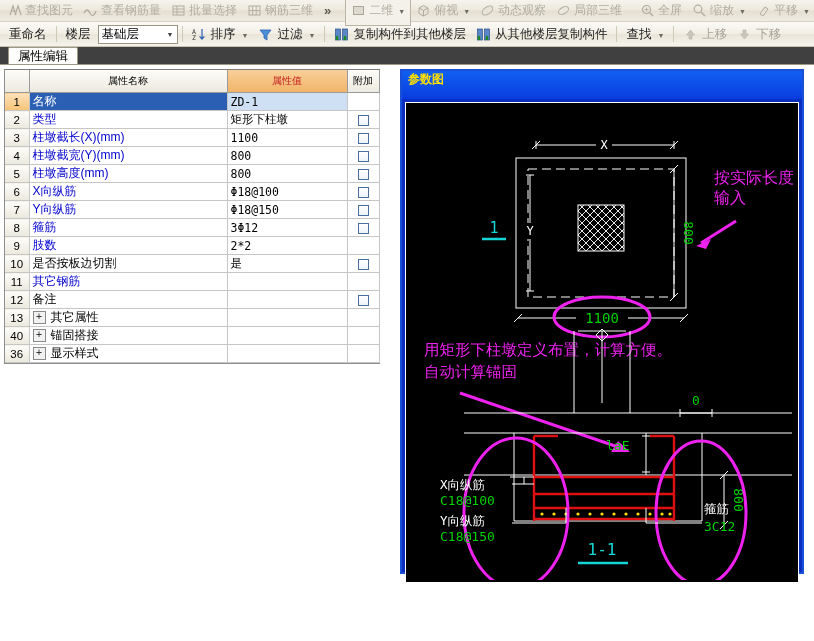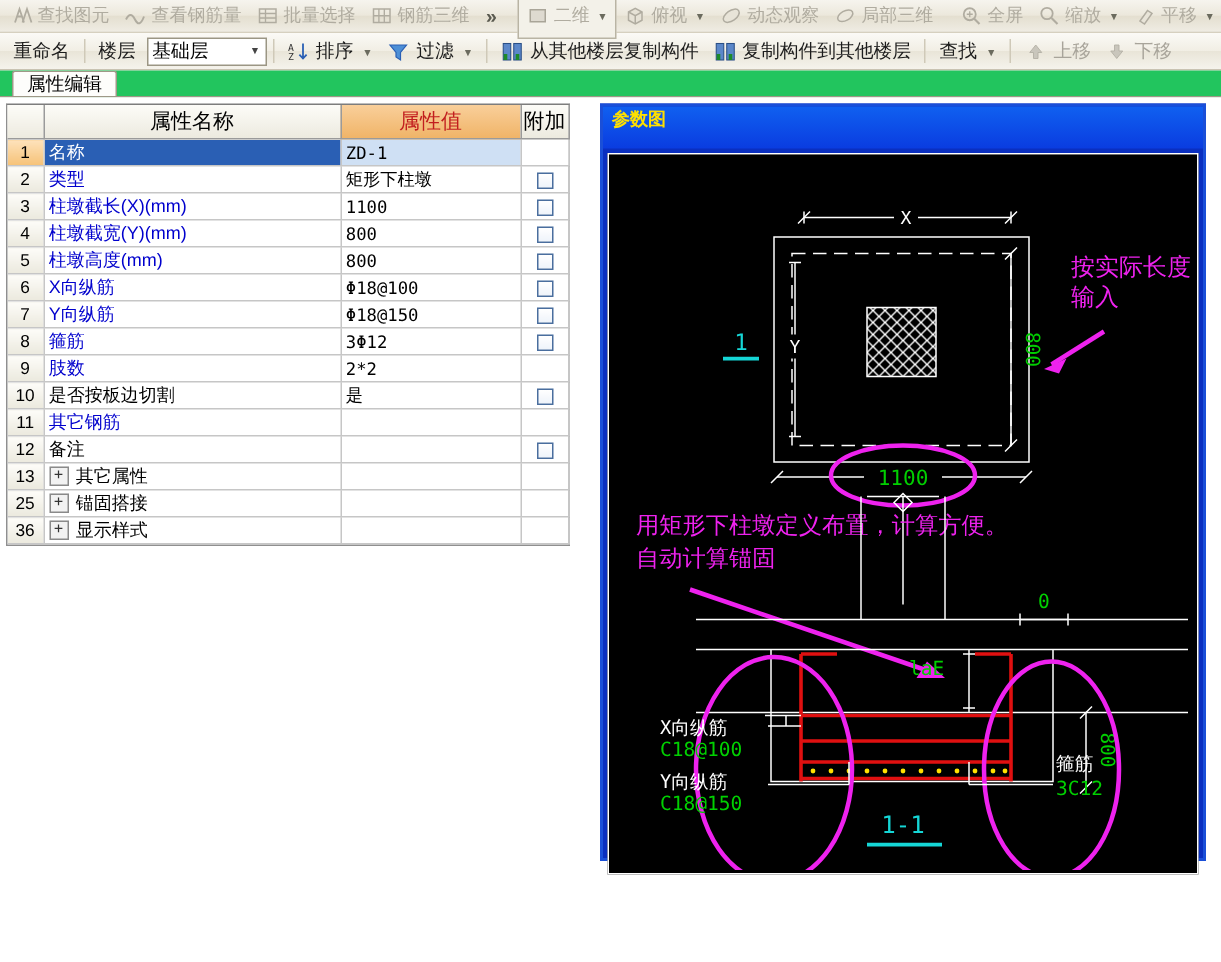--- a/index.html
+++ b/index.html
@@ -40,38 +40,38 @@
   .tb2-item.dim{color:#a8a49a;text-align:right;}
   .combo{
     width:80px;height:19px;background:#fff;border:1px solid #9b9684;
     display:inline-flex;align-items:center;justify-content:space-between;
     padding:0 3px;box-sizing:border-box;font-size:12.5px;margin-left:2px;
   }
   .combo .cb-txt{color:#000;}
   .combo .cb-arrow{font-size:7px;color:#444;}
 
   
-  .tabstrip{height:18px;background:#22c55e;display:flex;align-items:flex-end;
+  .tabstrip{height:18px;background:#404040;display:flex;align-items:flex-end;
     padding-left:8px;box-sizing:border-box;border-bottom:1px solid #9e9887;}
   .tab{
     height:17px;line-height:16px;padding:0 9px;font-size:12.5px;
     background:#fdfdfb;border:1px solid #9e9887;border-bottom:none;
     border-radius:2px 2px 0 0;box-sizing:border-box;color:#000;cursor:default;
   }
 
   
   .main{display:flex;height:594px;box-sizing:border-box;background:#fff;}
   .left{width:398px;box-sizing:border-box;padding:4px 0 0 4px;background:#fff;}
   .right{flex:1;box-sizing:border-box;background:#fff;padding-top:4px;}
 
   
   .grid{border:1px solid #8f8f8f;border-top:1px solid #7d7d7d;width:376px;box-sizing:border-box;background:#fff;}
   table.props{border-collapse:collapse;width:100%;table-layout:fixed;font-size:12px;}
   table.props th{
-    height:20px;font-weight:normal;font-size:14px;
+    height:20px;font-weight:normal;font-size:10px;
     border-right:1px solid #9a9a9a;border-bottom:1px solid #9a9a9a;
     background:linear-gradient(to bottom,#fdfcf8,#eceadf);
     color:#000;
   }
   table.props th.c-val{
     background:linear-gradient(to bottom,#f9cf9a,#f0b468);
     color:#c21f1f;
   }
   table.props td{
     height:18px;border-right:1px solid #c6c6c6;border-bottom:1px solid #c6c6c6;
@@ -266,31 +266,31 @@
   </div>
   <div class="tb-sep"></div>
   <div class="tb2-item">
     <span class="ic">
       <svg width="15" height="15" viewBox="0 0 15 15">
           <rect x="1.5" y="2" width="5" height="11" fill="#5b87c9" stroke="#2a4f86" stroke-width="0.7"></rect>
           <rect x="8.5" y="2" width="5" height="11" fill="#5b87c9" stroke="#2a4f86" stroke-width="0.7"></rect>
           <path d="M3 13 L3 9 M11 13 L11 9" stroke="#1d8a2a" stroke-width="2.4"></path>
         </svg>
     </span>
-    <span>从其他楼层复制构件</span>
+    <span>复制构件到其他楼层</span>
   </div>
   <div class="tb2-item">
     <span class="ic">
       <svg width="15" height="15" viewBox="0 0 15 15">
           <rect x="1.5" y="2" width="5" height="11" fill="#5b87c9" stroke="#2a4f86" stroke-width="0.7"></rect>
           <rect x="8.5" y="2" width="5" height="11" fill="#5b87c9" stroke="#2a4f86" stroke-width="0.7"></rect>
           <path d="M3 13 L3 9 M11 13 L11 9" stroke="#1d8a2a" stroke-width="2.4"></path>
         </svg>
     </span>
-    <span>复制构件到其他楼层</span>
+    <span>从其他楼层复制构件</span>
   </div>
   <div class="tb-sep"></div>
   <div class="tb2-item">
     <span>查找</span>
     <span class="tb-caret">▼</span>
   </div>
   <div class="tb-sep"></div>
   <div class="tb2-item dim">
     <span class="ic">
       <svg width="15" height="15" viewBox="0 0 15 15">
@@ -405,21 +405,21 @@
               <td class="c-val"></td>
               <td class="c-add"><span class="chk"></span></td>
             </tr>
             <tr>
               <td class="c-idx">13</td>
               <td class="c-name black c-group"><span class="expander">+</span><span>其它属性</span></td>
               <td class="c-val"></td>
               <td class="c-add"></td>
             </tr>
             <tr>
-              <td class="c-idx">25</td>
+              <td class="c-idx">40</td>
               <td class="c-name black c-group"><span class="expander">+</span><span>锚固搭接</span></td>
               <td class="c-val"></td>
               <td class="c-add"></td>
             </tr>
             <tr>
               <td class="c-idx">36</td>
               <td class="c-name black c-group"><span class="expander">+</span><span>显示样式</span></td>
               <td class="c-val"></td>
               <td class="c-add"></td>
             </tr>

